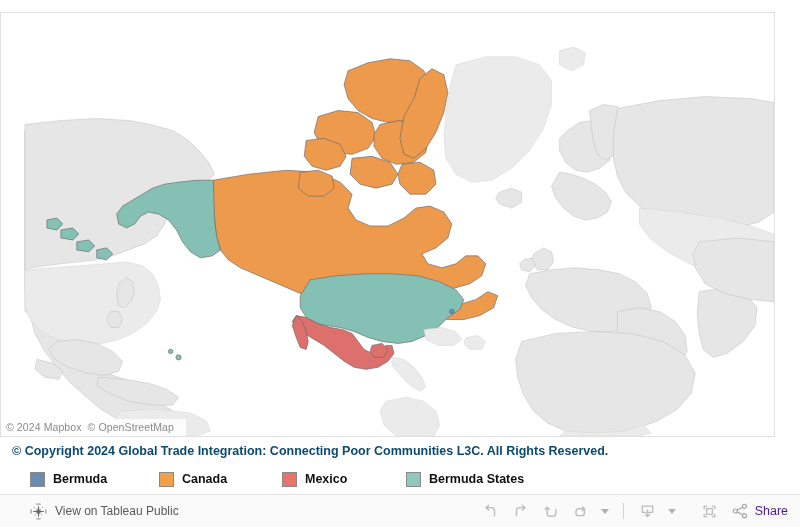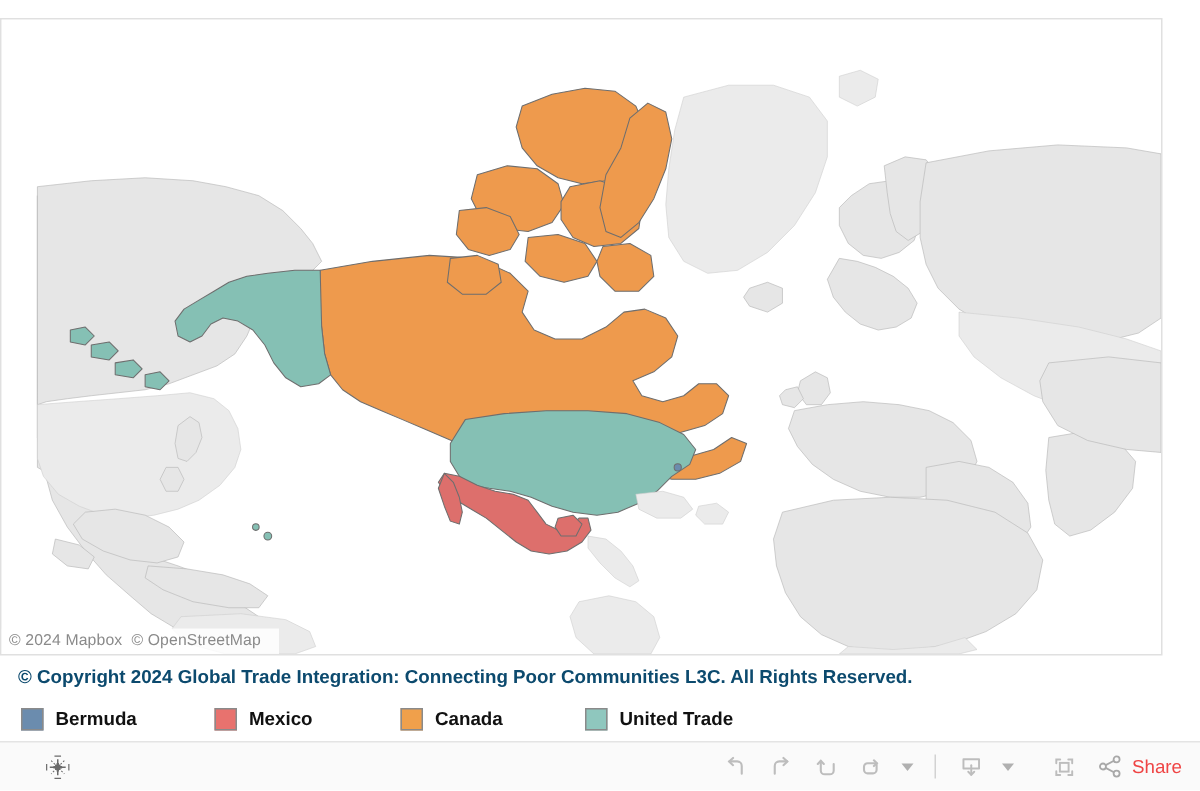--- a/index.html
+++ b/index.html
@@ -65,21 +65,21 @@
     font-size: 12.5px;
     font-weight: bold;
     color: #0c4a6e;
     white-space: nowrap;
     line-height: 16px;
   }
 
   
   #legend {
     position: absolute;
-    left: 14px;
+    left: 30px;
     top: 468px;
     height: 22px;
     display: flex;
     align-items: center;
   }
   .legend-item {
     display: flex;
     align-items: center;
     margin-right: 0;
   }
@@ -153,21 +153,21 @@
     cursor: pointer;
   }
   #share-btn {
     display: flex;
     align-items: center;
     cursor: pointer;
     margin-left: 6px;
   }
   #share-btn .share-label {
     font-size: 12.5px;
-    color: #ef4444;
+    color: #4c1d95;
     margin-left: 6px;
     white-space: nowrap;
   }
   .ic { display:block; }
 </style>
 </head>
 <body>
 
 <div id="map-viewport">
 
@@ -302,46 +302,47 @@
   </div>
 </div>
 
 <div id="copyright-line">© Copyright 2024 Global Trade Integration: Connecting Poor Communities L3C. All Rights Reserved.</div>
 
 <div id="legend">
   <div class="legend-item" style="width:129px;">
     <span class="legend-swatch" style="background:#6b8cae;"></span>
     <span class="legend-label">Bermuda</span>
   </div>
+  <div class="legend-item" style="width:123px;">
+    <span class="legend-swatch" style="background:#f0a04b;"></span>
+    <span class="legend-label">Canada</span>
+  </div>
   <div class="legend-item" style="width:124px;">
     <span class="legend-swatch" style="background:#e8726e;"></span>
     <span class="legend-label">Mexico</span>
   </div>
-  <div class="legend-item" style="width:123px;">
-    <span class="legend-swatch" style="background:#f0a04b;"></span>
-    <span class="legend-label">Canada</span>
-  </div>
   <div class="legend-item">
     <span class="legend-swatch" style="background:#8fc7be;"></span>
-    <span class="legend-label">United Trade</span>
+    <span class="legend-label">Bermuda States</span>
   </div>
 </div>
 
 <div id="toolbar">
 
   <div id="tableau-link">
     <span>
       <svg class="ic" width="17" height="17" viewBox="0 0 17 17" xmlns="http://www.w3.org/2000/svg" fill="none" stroke="#6b6b6b" stroke-width="1">
         <path d="M8.5 3.2v10.6M3.2 8.5h10.6"></path>
         <path d="M8.5 5.6v5.8M5.6 8.5h5.8" stroke-width="1.6"></path>
         <path d="M4.1 4.1l8.8 8.8M12.9 4.1l-8.8 8.8" stroke-width="0.7" stroke-dasharray="1.2 1.2"></path>
         <path d="M1.1 6.3v4.4M15.9 6.3v4.4M6.3 1.1h4.4M6.3 15.9h4.4" stroke-width="0.8"></path>
         <rect x="7.2" y="7.2" width="2.6" height="2.6" stroke-width="1"></rect>
       </svg>
     </span>
+    <span class="tb-label">View on Tableau Public</span>
   </div>
 
   <div id="toolbar-right">
 
     <div class="tb-btn">
       <span>
         <svg class="ic" width="19" height="19" viewBox="0 0 19 19" fill="none" stroke="#bdbdbd" stroke-width="1.4" stroke-linecap="round" xmlns="http://www.w3.org/2000/svg">
           <path d="M13.5 13.8V8.6a3 3 0 0 0-3-3H5.3"></path>
           <path d="M7.7 3.3L5.1 5.7l2.6 2.4"></path>
         </svg>

